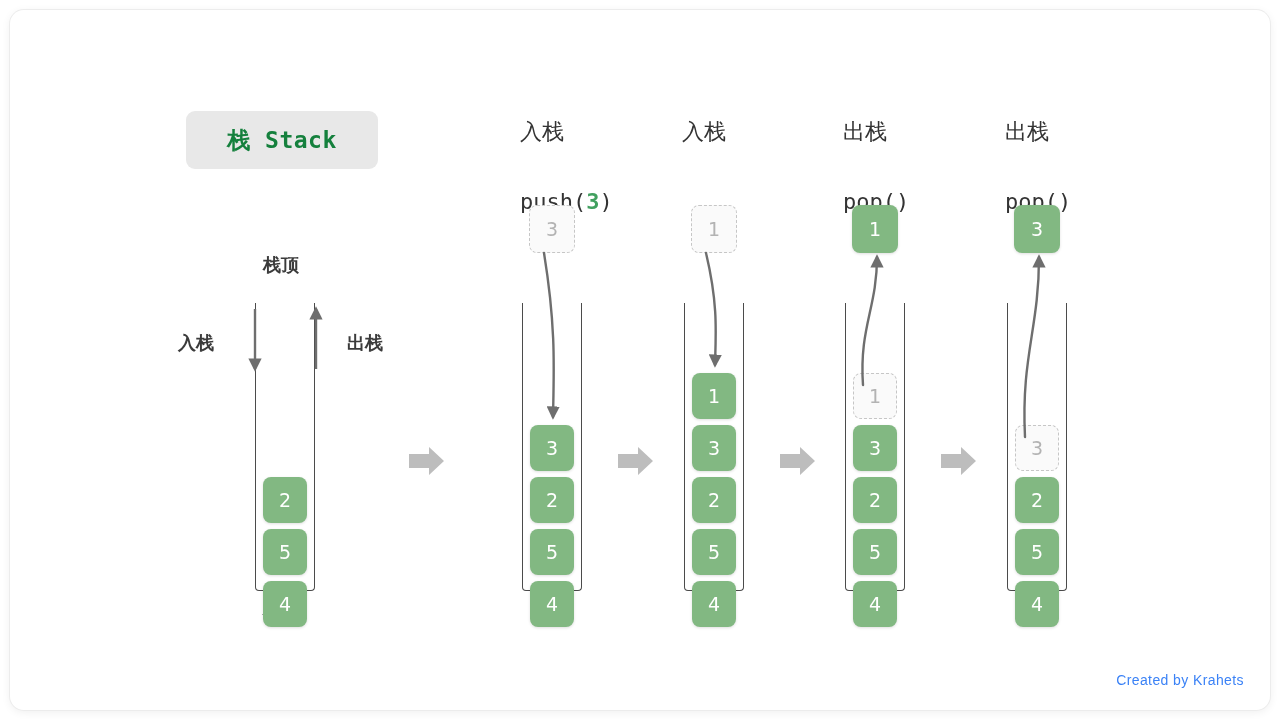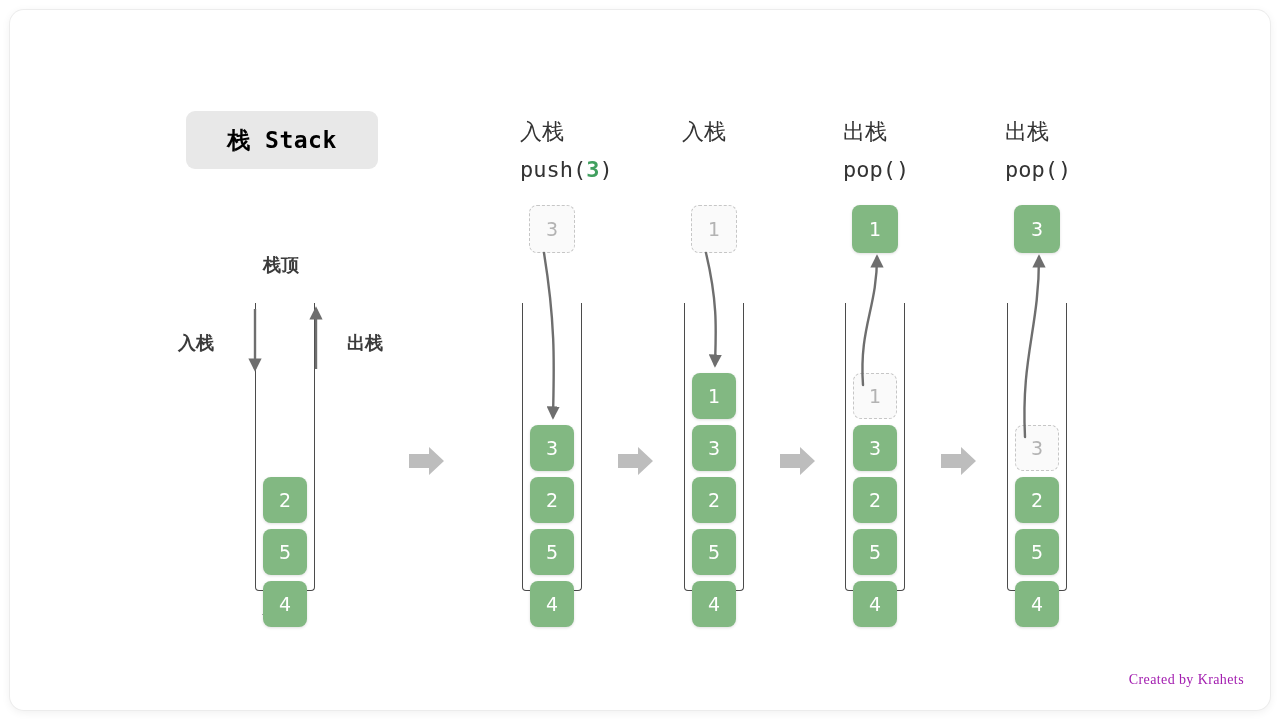--- a/index.html
+++ b/index.html
@@ -42,21 +42,21 @@
     width: 192px;
     height: 58px;
     background: #e8e8e8;
     border-radius: 9px;
     display: flex;
     align-items: center;
     justify-content: center;
     font-family: "DejaVu Sans Mono", monospace;
     font-size: 23px;
     font-weight: bold;
-    color: #000000;
+    color: #15803d;
     letter-spacing: 0.5px;
   }
 
   
   .col-head {
     position: absolute;
     top: 103px;
     width: 200px;
     text-align: left;
     color: #333333;
@@ -65,20 +65,21 @@
   .col-head .cn {
     font-family: "DejaVu Sans", sans-serif;
     font-size: 22px;
     display: block;
   }
   .col-head .code {
     font-family: "DejaVu Sans Mono", monospace;
     font-size: 22px;
     display: block;
     white-space: pre;
+    margin-top: 32px;
   }
   .col-head .code .arg {
     color: #41a05f;
     font-weight: bold;
   }
 
   
   .stack-col {
     position: absolute;
     top: 0;
@@ -142,23 +143,23 @@
   #label-top   { left: 253px; top: 243px; }
   #label-bottom{ left: 253px; top: 588px; }
   #label-push  { left: 168px; top: 321px; }
   #label-pop   { left: 337px; top: 321px; }
 
   
   #watermark {
     position: absolute;
     right: 26px;
     bottom: 22px;
-    font-family: Liberation Serif, serif;
+    font-family: Liberation Sans, sans-serif;
     font-size: 14px;
-    color: #a21caf;
+    color: #3b82f6;
     letter-spacing: 0.4px;
   }
 
   svg.overlay {
     position: absolute;
     left: 0;
     top: 0;
     width: 1260px;
     height: 700px;
     pointer-events: none;

